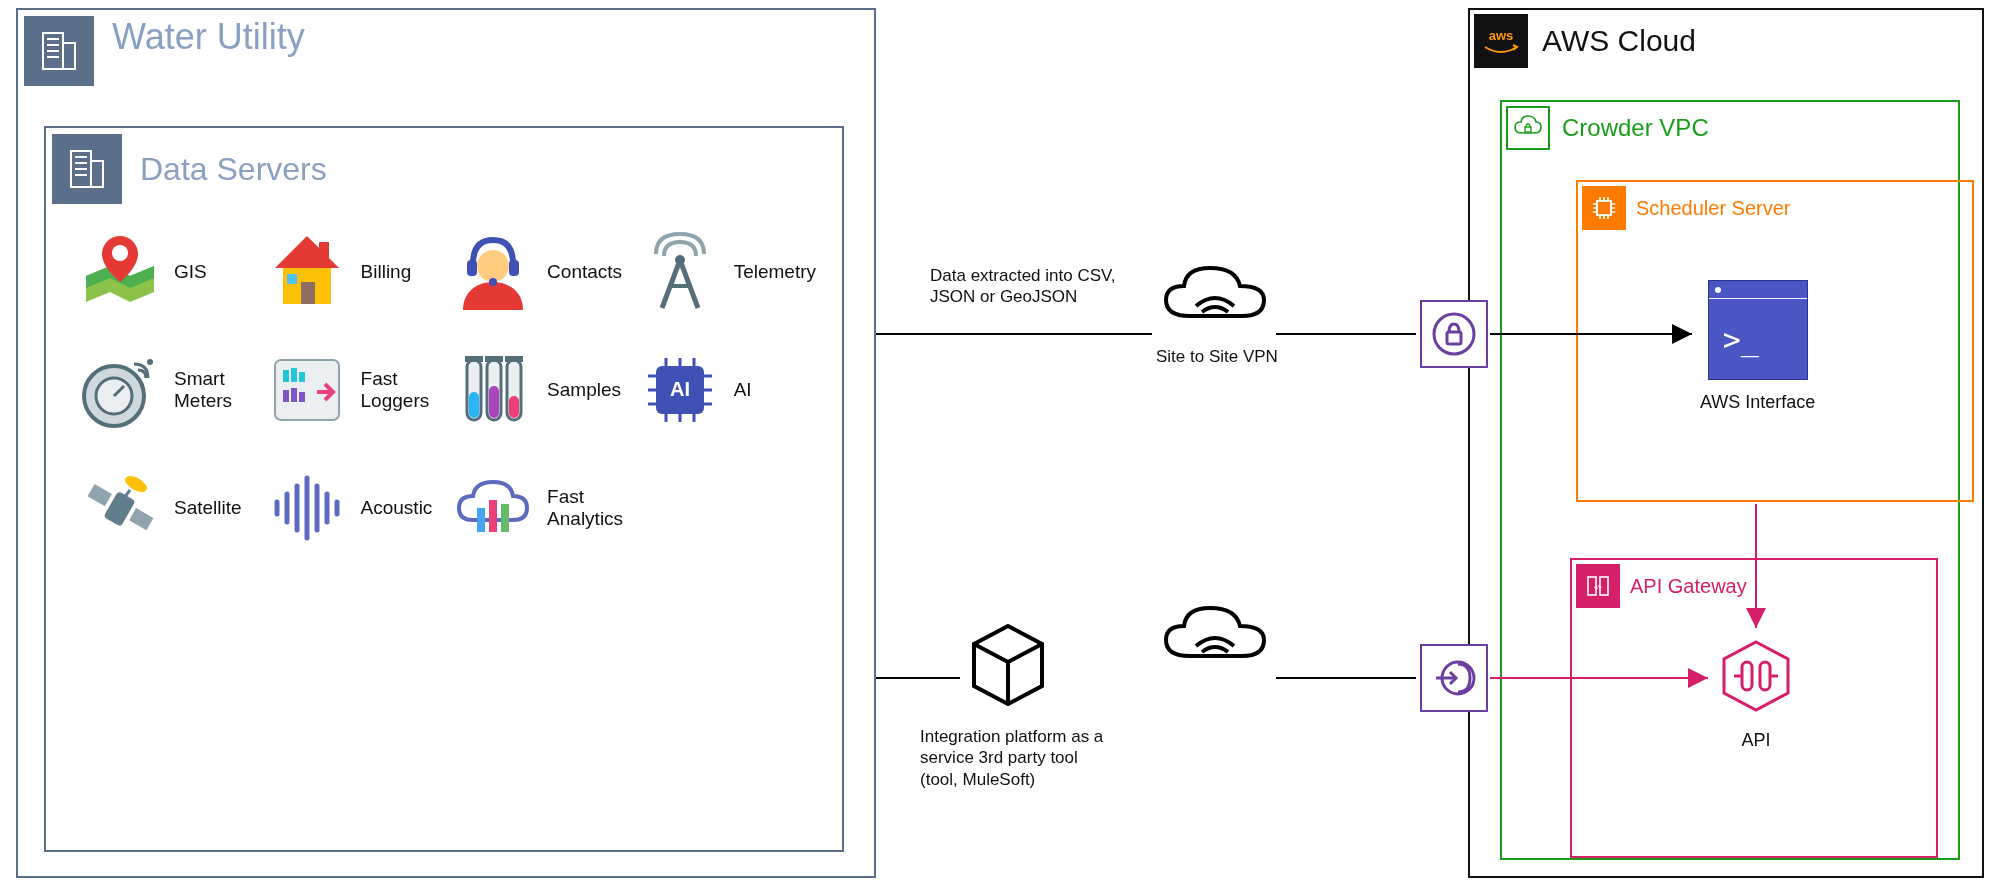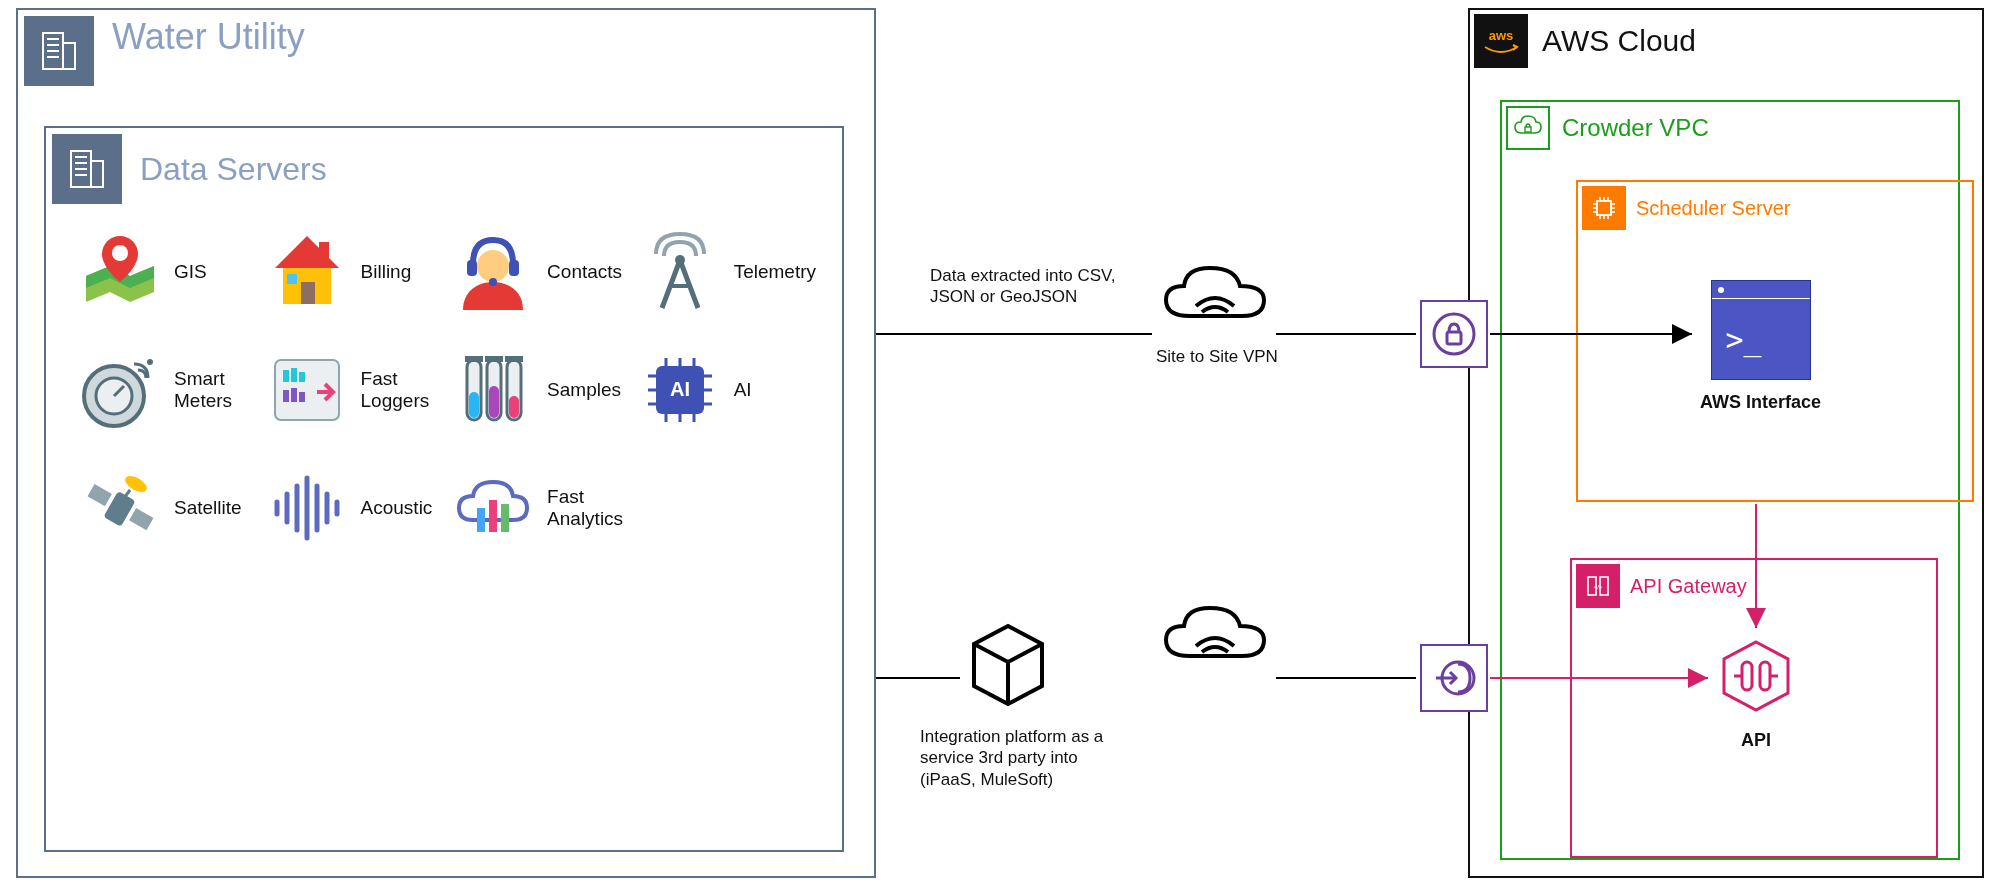--- a/index.html
+++ b/index.html
@@ -126,21 +126,21 @@
   .aws-interface-icon {
     width: 100px; height: 100px; background: #4b55c4;
     display: flex; flex-direction: column; border: 1px solid #2a338f;
   }
   .aws-interface-icon .titlebar {
     height: 18px; border-bottom: 1px solid #fff; display: flex; align-items: center; padding-left: 6px;
   }
   .aws-interface-icon .titlebar .dot { width: 6px; height: 6px; border-radius: 50%; background: #fff; margin-right: 4px; }
   .aws-interface-icon .body { flex: 1; display: flex; align-items: center; justify-content: flex-start; padding-left: 14px; color: #fff; font-size: 30px; font-family: monospace; }
 
-  .label-center { text-align:center; font-size: 18px; color:#111;font-weight:bold; }
+  .label-center { text-align:center; font-size: 18px; color:#111; }
 
   .cloud-shape {
     width: 110px; height: 70px;
   }
   .small-label { font-size: 17px; color:#111; line-height:1.25; }
 
   .box-cube { width: 80px; height: 90px; }
   .vpn-gateway { width: 68px; height: 68px; border:2px solid #6b3fa0; background:#fff; display:flex; align-items:center; justify-content:center; }
   .entry-icon { width: 68px; height: 68px; border:2px solid #6b3fa0; background:#fff; display:flex; align-items:center; justify-content:center; }
 
@@ -457,21 +457,21 @@
   </svg>
 </div>
 
 <div class="abs" style="left:968px; top:620px;">
   <svg class="box-cube" viewBox="0 0 80 90">
     <polygon points="40,6 74,24 74,66 40,84 6,66 6,24" fill="none" stroke="#000" stroke-width="4"></polygon>
     <polyline points="6,24 40,42 74,24" fill="none" stroke="#000" stroke-width="4"></polyline>
     <line x1="40" y1="42" x2="40" y2="84" stroke="#000" stroke-width="4"></line>
   </svg>
 </div>
-<div class="abs small-label" style="left:920px; top:726px; width:200px; text-align:left;">Integration platform as a service 3rd party into (iPaaS, MuleSoft)</div>
+<div class="abs small-label" style="left:920px; top:726px; width:200px; text-align:left;">Integration platform as a service 3rd party tool (tool, MuleSoft)</div>
 
 <div class="abs" style="left:1160px; top:600px;">
   <svg class="cloud-shape" viewBox="0 0 110 70">
     <path d="M30 56 Q6 56 6 40 Q6 26 24 26 Q26 8 50 8 Q76 8 80 26 Q104 26 104 40 Q104 56 82 56 Z" fill="none" stroke="#000" stroke-width="4"></path>
     <path d="M36 46 Q55 30 74 46" fill="none" stroke="#000" stroke-width="4"></path>
     <path d="M42 52 Q55 42 68 52" fill="none" stroke="#000" stroke-width="4"></path>
   </svg>
 </div>
 
 <div class="abs entry-icon" style="left:1420px; top:644px;">

